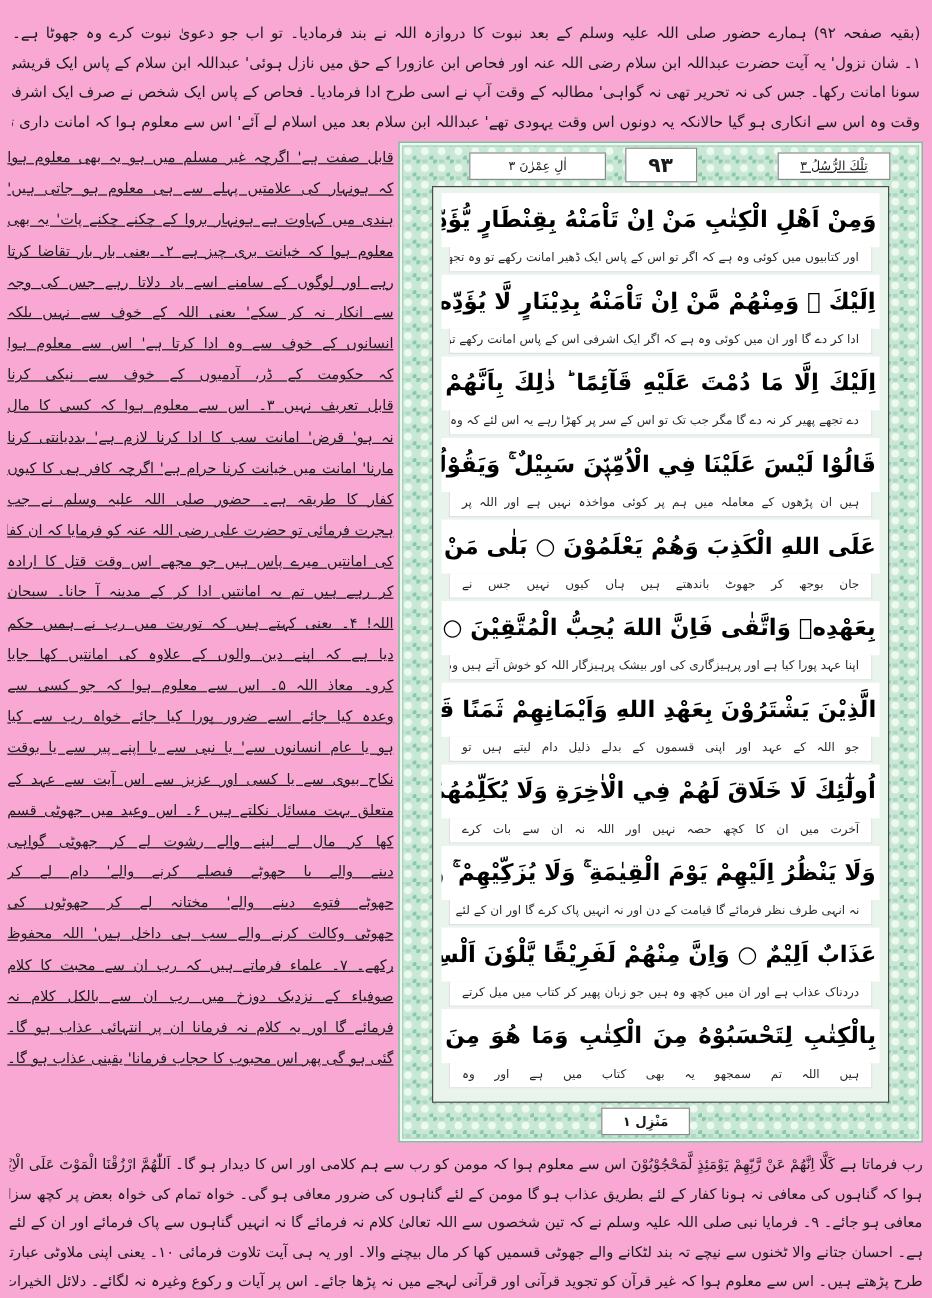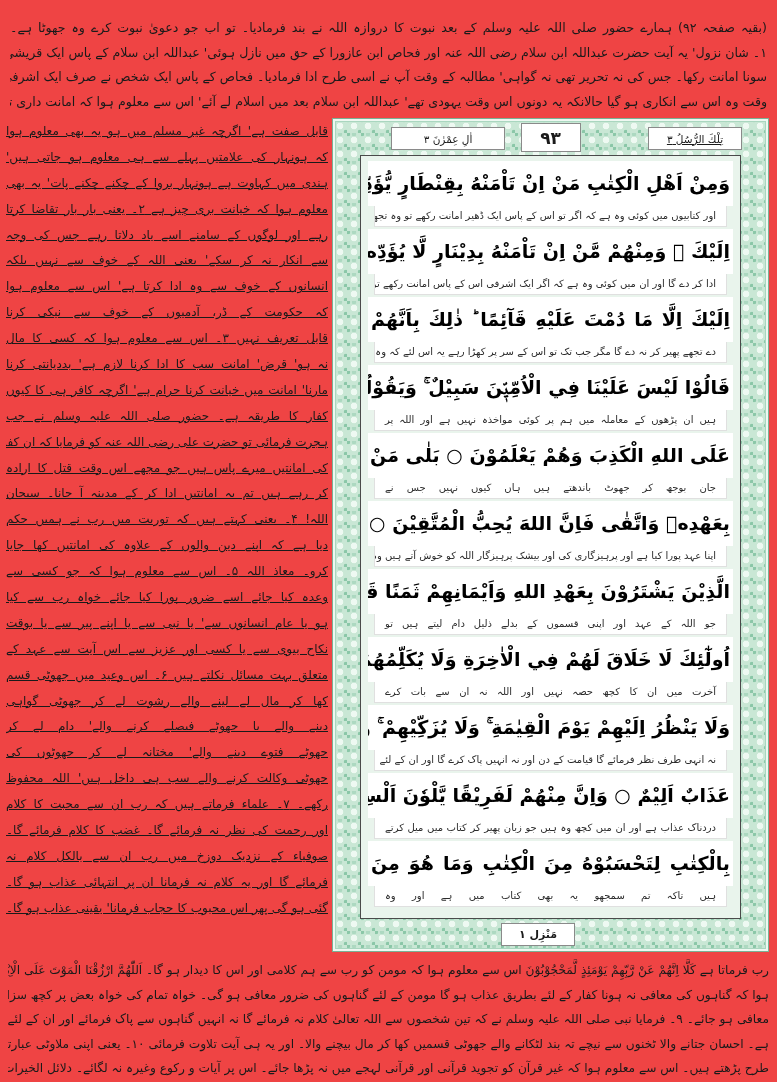--- a/index.html
+++ b/index.html
@@ -5,21 +5,21 @@
   html,body{margin:0;padding:0;}
   body{
     width:777px;height:1082px;
     background:#f6f6f2;
     font-family:"DejaVu Sans", sans-serif;
     color:#1a1a1a;
     position:relative;
     overflow:hidden;
     direction:rtl;
   }
-  .page{position:absolute;inset:0;background:#ef4444;}
+  .page{position:absolute;inset:0;background:#f9a8d4;}
 
   
   .txtline{
     height:24px;line-height:24px;
     font-size:12.6px;
     white-space:nowrap;
     overflow:hidden;
     text-align:justify;
     text-align-last:justify;
   }
@@ -153,21 +153,20 @@
   <div class="txtline">کھا کر مال لے لینے والے رشوت لے کر جھوٹی گواہی</div>
 
   <div class="txtline">دینے والے یا جھوٹے فیصلے کرنے والے' دام لے کر</div>
 
   <div class="txtline">جھوٹے فتوے دینے والے' مختانہ لے کر جھوٹوں کی</div>
 
   <div class="txtline">جھوٹی وکالت کرنے والے سب ہی داخل ہیں' اللہ محفوظ</div>
 
   <div class="txtline">رکھے۔ ۷۔ علماء فرماتے ہیں کہ رب ان سے محبت کا کلام</div>
 
-  <div class="txtline">اور رحمت کی نظر نہ فرمائے گا۔ غضب کا کلام فرمائے گا۔</div>
 
   <div class="txtline">صوفیاء کے نزدیک دوزخ میں رب ان سے بالکل کلام نہ</div>
 
   <div class="txtline">فرمائے گا اور یہ کلام نہ فرمانا ان پر انتہائی عذاب ہو گا۔</div>
 
 
   <div class="txtline">گئی ہو گی پھر اس محبوب کا حجاب فرمانا' یقینی عذاب ہو گا۔</div>
 </div>
 
   <div class="quran-frame">
@@ -224,21 +223,21 @@
     <div class="inter-line">نہ انہی طرف نظر فرمائے گا قیامت کے دن اور نہ انہیں پاک کرے گا اور ان کے لئے</div>
   </div>
 
   <div class="verse">
     <div class="arabic-line">عَذَابٌ اَلِيْمٌ ○ وَاِنَّ مِنْهُمْ لَفَرِيْقًا يَّلْوٗنَ اَلْسِنَتَهُمْ</div>
     <div class="inter-line">دردناک عذاب ہے اور ان میں کچھ وہ ہیں جو زبان پھیر کر کتاب میں میل کرتے</div>
   </div>
 
   <div class="verse">
     <div class="arabic-line">بِالْكِتٰبِ لِتَحْسَبُوْهُ مِنَ الْكِتٰبِ وَمَا هُوَ مِنَ</div>
-    <div class="inter-line">ہیں تاکہ تم سمجھو یہ بھی کتاب میں ہے اور وہ</div>
+    <div class="inter-line">ہیں اللہ تم سمجھو یہ بھی کتاب میں ہے اور وہ</div>
   </div>
 </div>
 
     <div class="manzil-box">مَنْزِل ۱</div>
   </div>
 
   <div class="bottom-text">
   <div class="txtline">رب فرماتا ہے كَلَّا اِنَّهُمْ عَنْ رَّبِّهِمْ يَوْمَئِذٍ لَّمَحْجُوْبُوْنَ اس سے معلوم ہوا کہ مومن کو رب سے ہم کلامی اور اس کا دیدار ہو گا۔ اَللّٰهُمَّ ارْزُقْنَا الْمَوْتَ عَلَى الْاِيْمَانِ ۸۔ معلوم</div>
 
   <div class="txtline">ہوا کہ گناہوں کی معافی نہ ہونا کفار کے لئے بطریق عذاب ہو گا مومن کے لئے گناہوں کی ضرور معافی ہو گی۔ خواہ تمام کی خواہ بعض پر کچھ سزا مل جاوے اور بعض کی</div>

